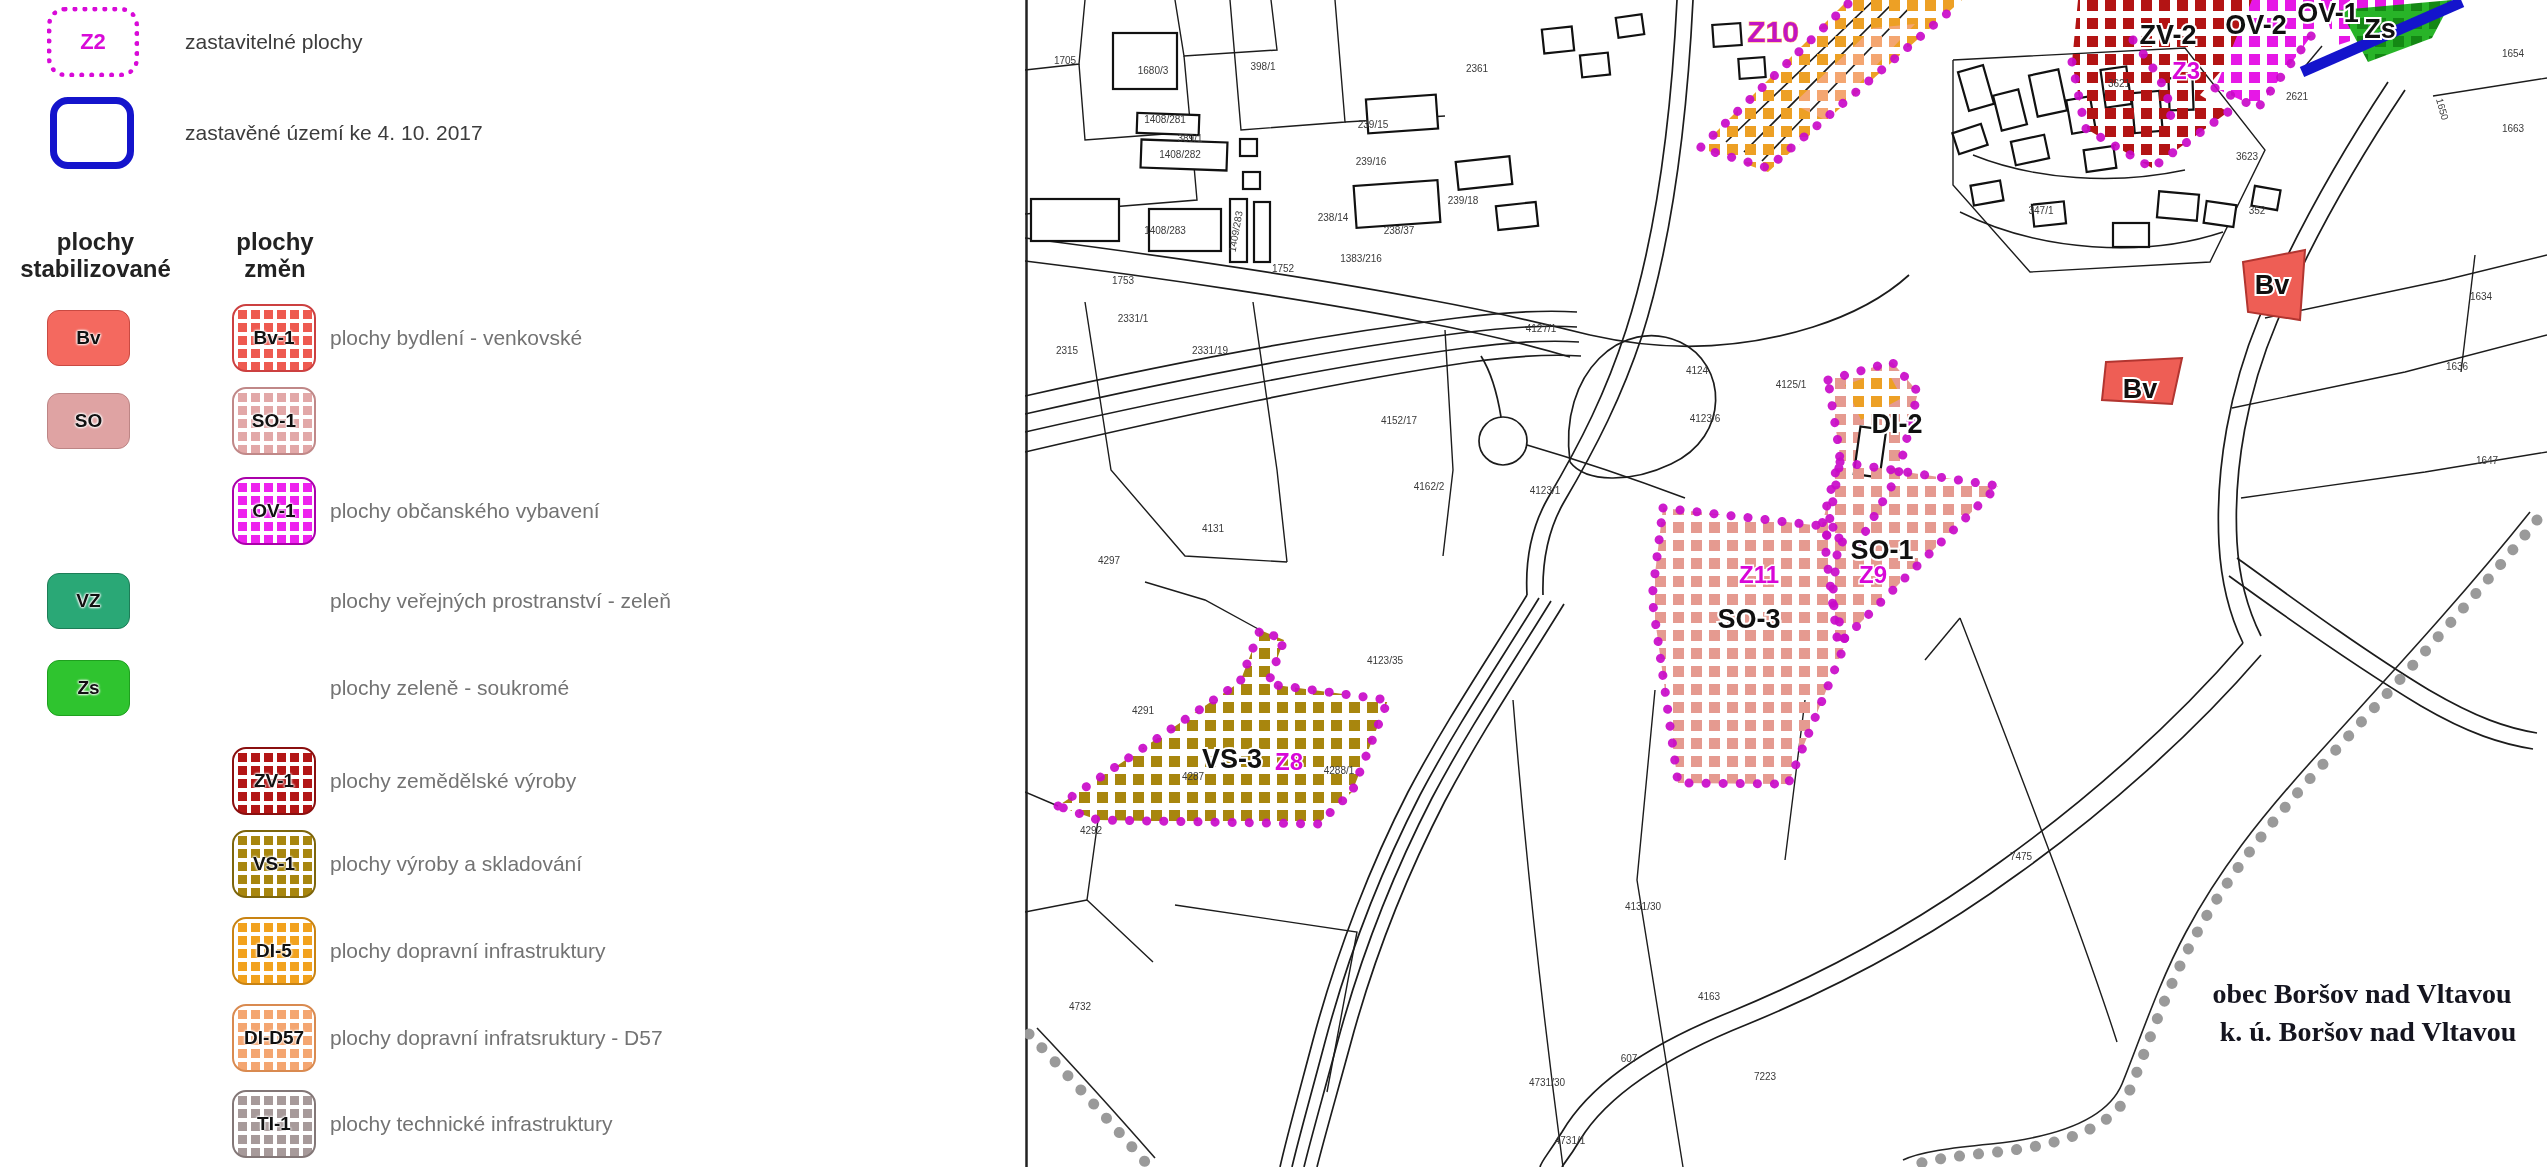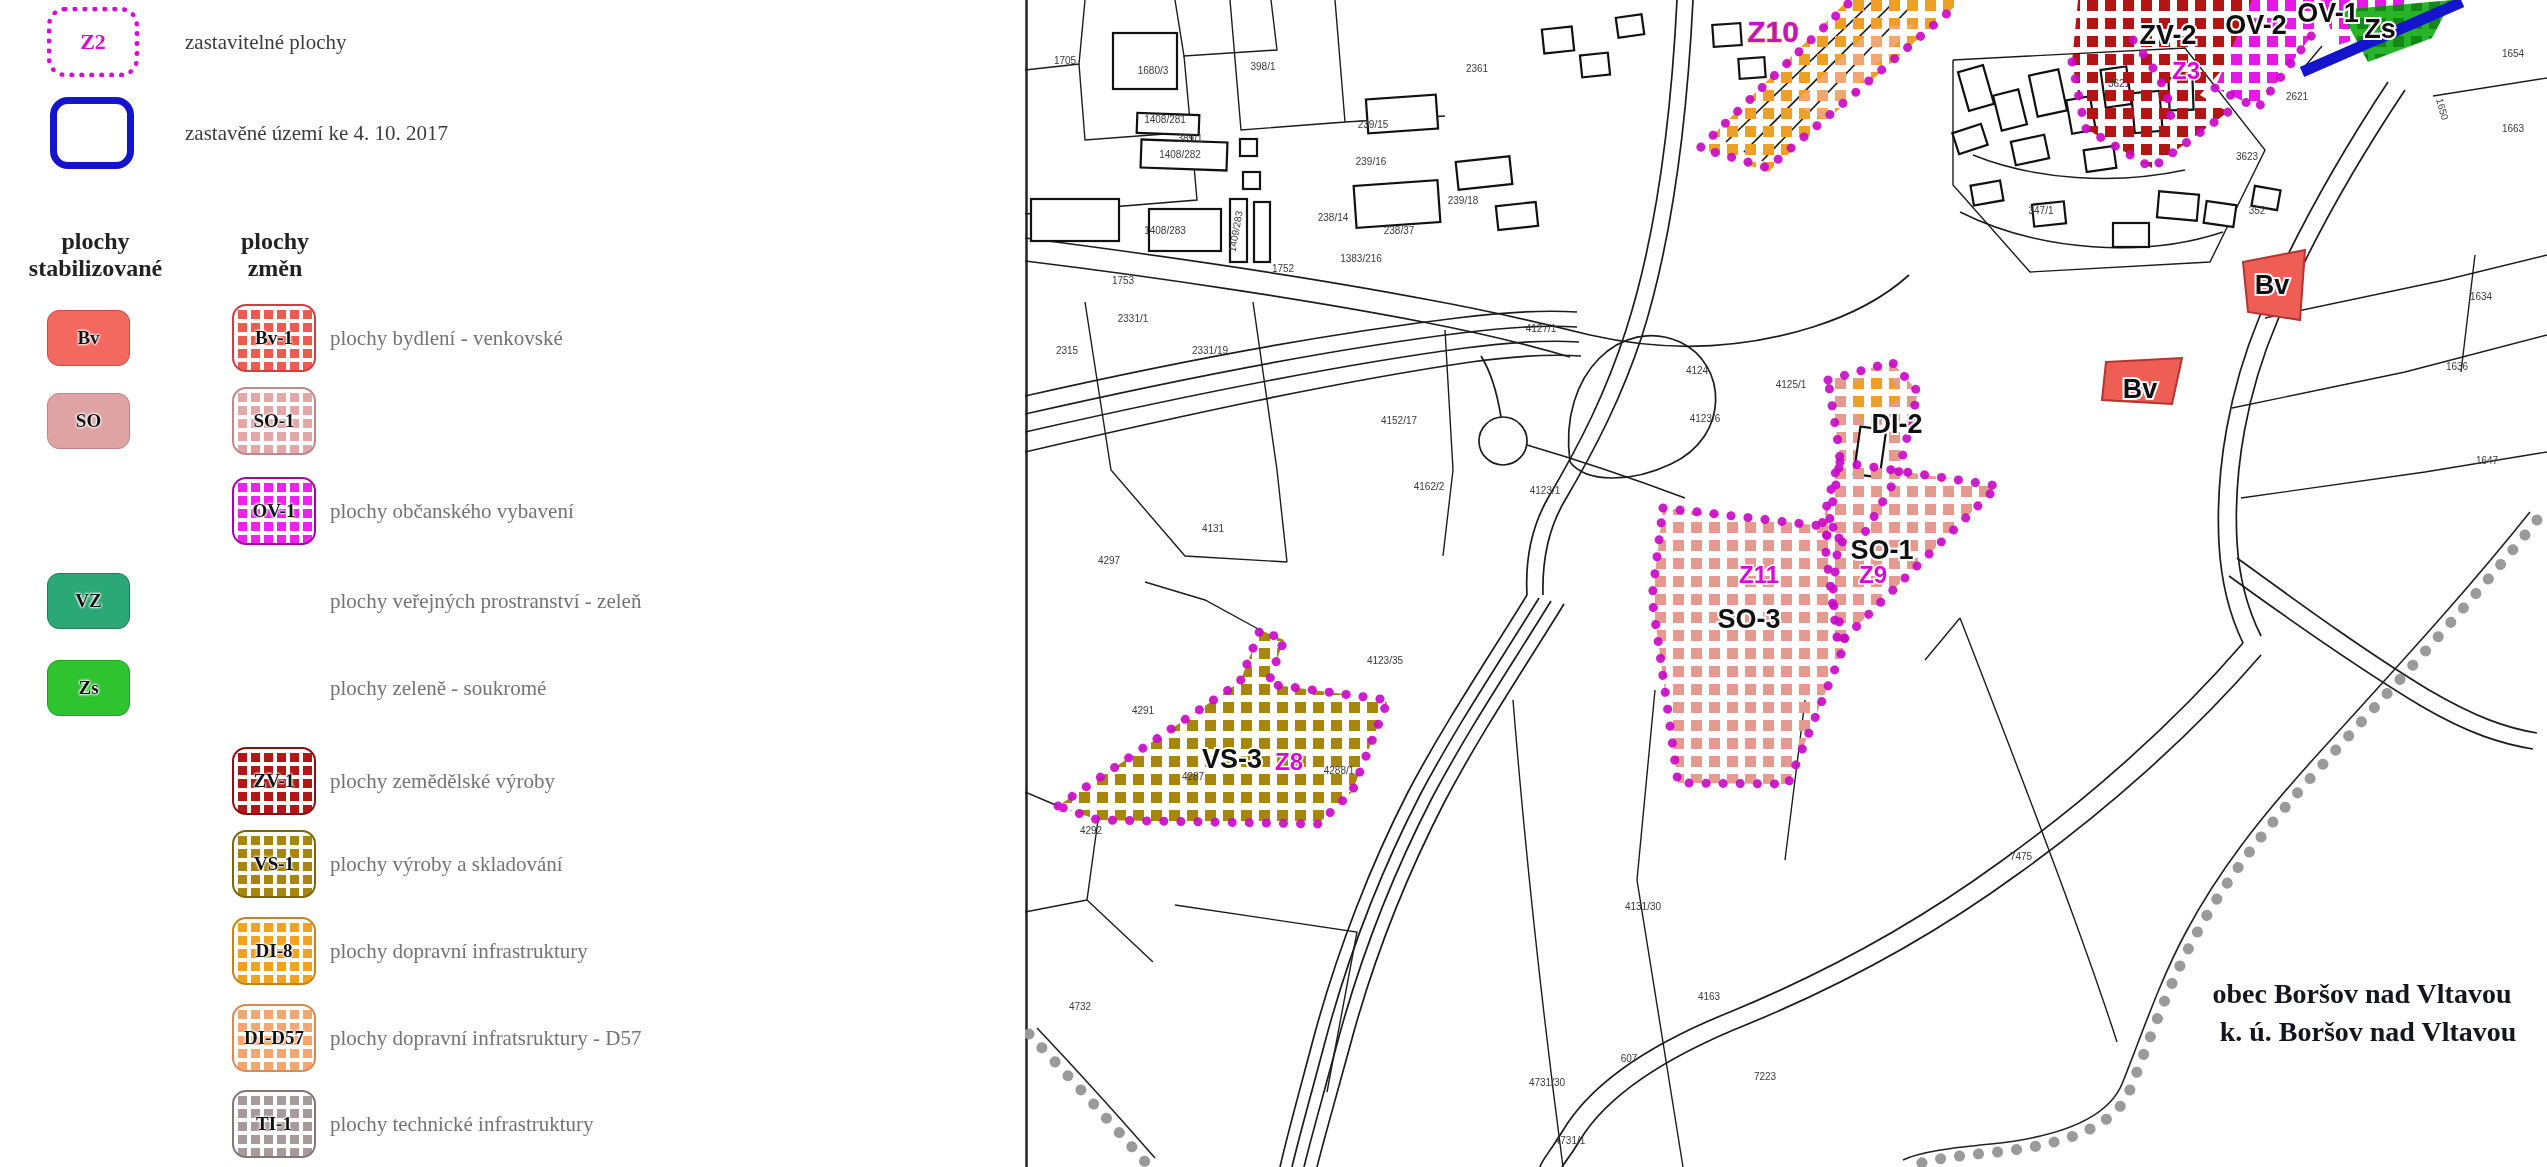--- a/index.html
+++ b/index.html
@@ -1,19 +1,19 @@
 <!DOCTYPE html>
 <html><head>
 <meta charset="utf-8">
 <style>
   html,body{margin:0;padding:0;background:#fff;}
   .app{position:relative;width:2547px;height:1167px;background:#ffffff;overflow:hidden;
        font-family:"Liberation Sans", sans-serif;}
   
-  .legend{position:absolute;left:0;top:0;width:1025px;height:981px;background:#fff;font-family:Liberation Serif, serif;}
+  .legend{position:absolute;left:0;top:0;width:1025px;height:981px;background:#fff;}
   .sym{position:absolute;box-sizing:border-box;display:flex;align-items:center;justify-content:center;}
   .sym-z2{left:47px;top:7px;width:92px;height:70px;border:5px dotted #d80ad8;border-radius:18px;
           color:#d80ad8;font-weight:bold;font-size:22px;}
   .sym-blue{left:50px;top:97px;width:84px;height:72px;border:7px solid #1414cc;border-radius:18px;}
   .sym-label{position:absolute;left:185px;color:#3c3c3c;font-size:21px;white-space:nowrap;}
   .hdr{position:absolute;top:200px;font-weight:bold;color:#222;font-size:24px;line-height:27px;text-align:center;margin-top:28px;}
   .hdr-stable{left:8px;width:175px;}
   .hdr-changes{left:220px;width:110px;}
   .lrow{position:absolute;left:0;width:1025px;height:72px;}
   .chip{position:absolute;box-sizing:border-box;display:flex;align-items:center;justify-content:center;
@@ -86,21 +86,21 @@
         </div>
         <div class="lrow" style="top: 745px;">
           <div class="chip chip-checker" style="background-color: rgb(179, 22, 22); border-color: rgb(138, 15, 15);">ZV-1</div>
           <div class="llabel">plochy zemědělské výroby</div>
         </div>
         <div class="lrow" style="top: 828px;">
           <div class="chip chip-checker" style="background-color: rgb(168, 134, 14); border-color: rgb(125, 101, 11);">VS-1</div>
           <div class="llabel">plochy výroby a skladování</div>
         </div>
         <div class="lrow" style="top: 915px;">
-          <div class="chip chip-checker" style="background-color: rgb(242, 162, 30); border-color: rgb(201, 131, 18);">DI-8</div>
+          <div class="chip chip-checker" style="background-color: rgb(242, 162, 30); border-color: rgb(201, 131, 18);">DI-5</div>
           <div class="llabel">plochy dopravní infrastruktury</div>
         </div>
         <div class="lrow" style="top: 1002px;">
           <div class="chip chip-checker" style="background-color: rgb(244, 166, 113); border-color: rgb(217, 138, 80);">DI-D57</div>
           <div class="llabel">plochy dopravní infratsruktury - D57</div>
         </div>
         <div class="lrow" style="top: 1088px;">
           <div class="chip chip-checker" style="background-color: rgb(167, 154, 154); border-color: rgb(131, 119, 119);">TI-1</div>
           <div class="llabel">plochy technické infrastruktury</div>
         </div>

